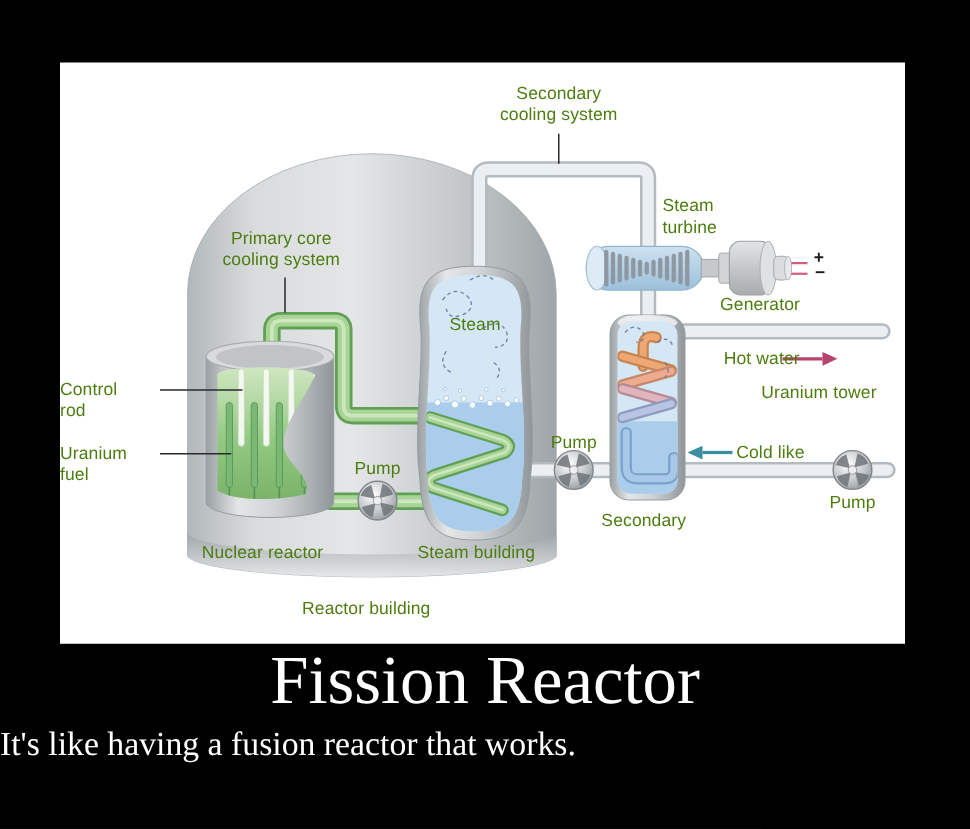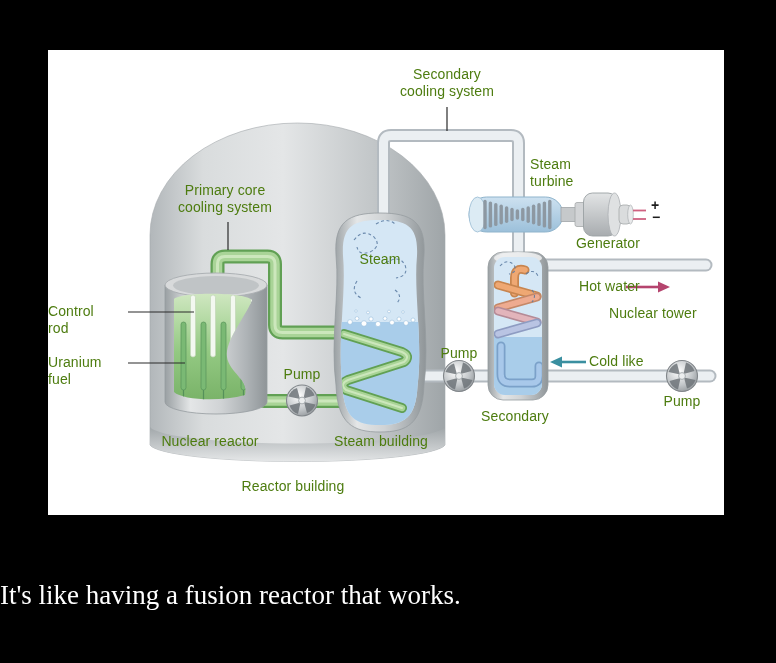--- a/index.html
+++ b/index.html
@@ -276,18 +276,19 @@
     <div class="lbl right" style="left:0;top:304px;width:77px;">Uranium
 fuel</div>
     <div class="lbl center" style="left:224px;top:316px;width:60px;">Pump</div>
     <div class="lbl center" style="left:381px;top:295px;width:60px;">Pump</div>
     <div class="lbl center" style="left:604px;top:343px;width:60px;">Pump</div>
     <div class="lbl center" style="left:100px;top:383px;width:124px;">Nuclear reactor</div>
     <div class="lbl center" style="left:268px;top:383px;width:130px;">Steam building</div>
     <div class="lbl center" style="left:185px;top:428px;width:120px;">Reactor building</div>
     <div class="lbl center" style="left:427px;top:358px;width:80px;">Secondary</div>
     <div class="lbl" style="left:517px;top:228px;width:80px;margin-left:14px;">Hot water</div>
-    <div class="lbl" style="left:561px;top:255px;width:110px;">Nuclear tower</div>
+    <div class="lbl" style="left:561px;top:255px;width:110px;">Uranium tower</div>
     <div class="lbl" style="left:541px;top:303px;width:80px;">Cold like</div>
   </div>
 
+  <div class="meme-title">Fission Reactor</div>
   <div class="meme-sub">It's like having a fusion reactor that works.</div>
 </div>
 
 </body></html>

